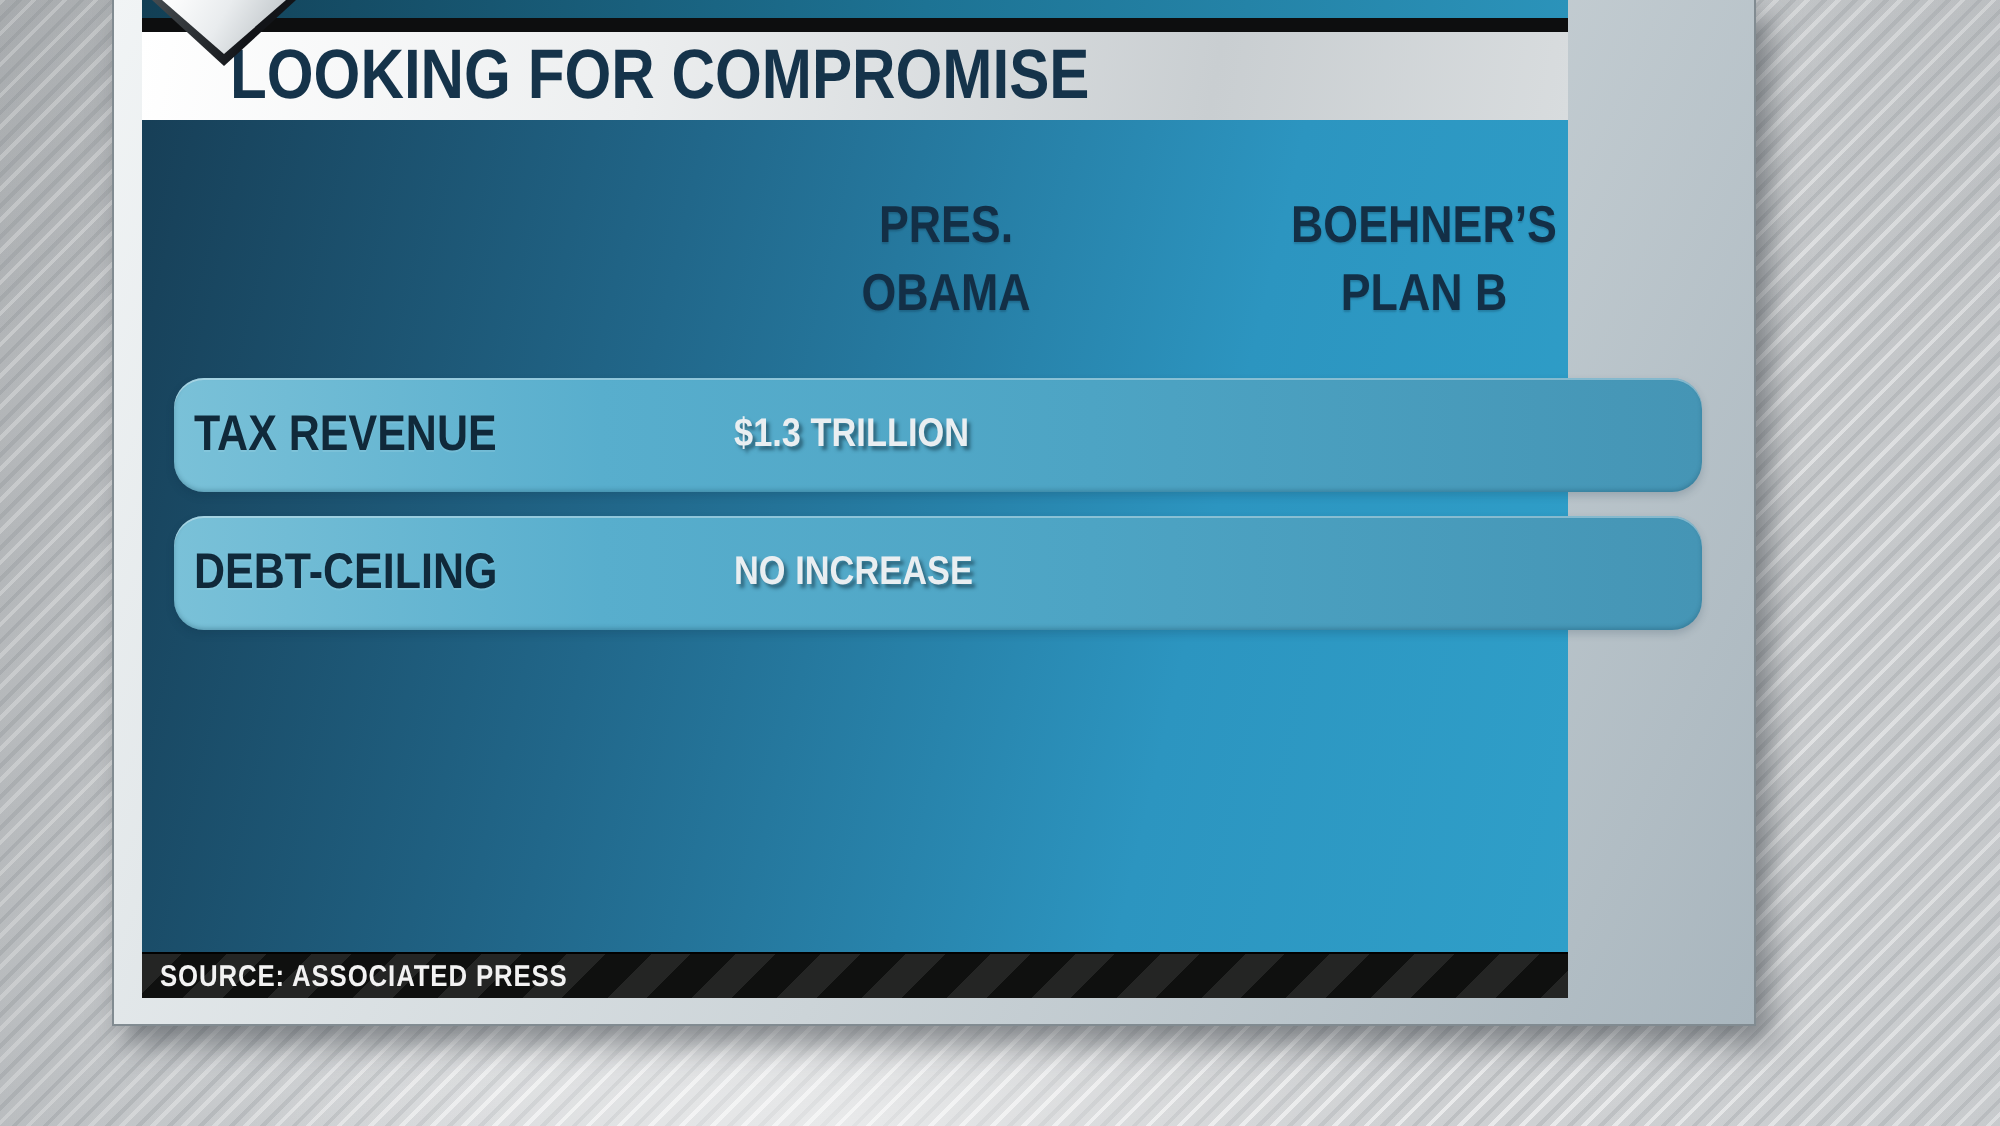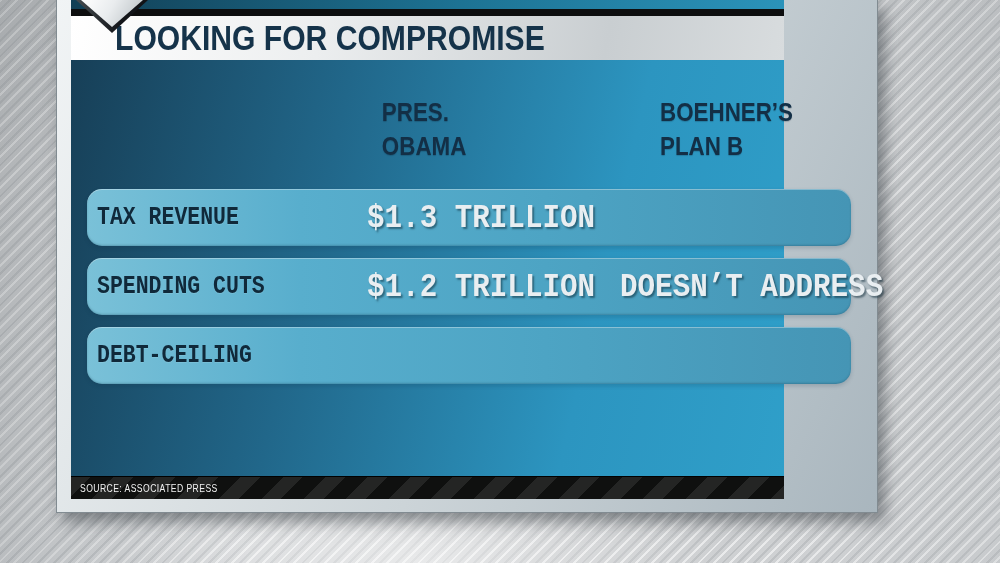--- a/index.html
+++ b/index.html
@@ -46,48 +46,48 @@
     padding-left:44px;
   }
   .cond{display:inline-block;transform:scaleX(0.86);transform-origin:left center;}
   .cond-c{transform:scaleX(0.86);transform-origin:center;}
   
   .tbody{
     position:relative;height:416px;
     background:linear-gradient(103deg,#173f57,#21678a 35%,#2c95c0 72%,#2f9fc9);
   }
   .hdr{
-    position:absolute;top:35px;
+    position:absolute;top:35px;text-align:center;
     font-weight:bold;font-size:26px;line-height:34px;color:#132f46;
     text-shadow:0 1px 1px rgba(0,20,35,0.2);
   }
   .hdr1{left:296px;width:212px;}
-  .hdr2{left:577px;width:172px;}
+  .hdr2{left:555px;width:172px;}
   .rows{position:absolute;left:16px;top:129px;width:764px;}
   .row{
     height:57px;margin-bottom:12px;border-radius:15px;
     background:linear-gradient(90deg,#7ac1d8,#58aecd 28%,#4da4c4 60%,#4595b5);
     box-shadow:inset 0 1px 0 rgba(255,255,255,0.35),
                inset 0 -1px 2px rgba(10,50,70,0.25),
                0 2px 4px rgba(10,40,60,0.18);
-    display:grid;grid-template-columns:268px 253px auto;align-items:center;font-family:Liberation Mono, monospace;
+    display:grid;grid-template-columns:268px 253px auto;align-items:center;
   }
   .cell{white-space:nowrap;}
   .cell.label{padding-left:10px;font-size:25px;font-weight:bold;color:#10293a;
     text-shadow:0 1px 0 rgba(190,230,240,0.18);}
-  .cell.val{padding-left:12px;font-size:34px;font-weight:bold;color:#e9eef1;
+  .cell.val{padding-left:12px;font-size:20px;font-weight:bold;color:#e9eef1;
     text-shadow:2px 2px 2px rgba(8,36,50,0.5);}
   
   .source-bar{
     height:23px;display:flex;align-items:center;box-sizing:border-box;
     border-top:1px solid #000;
     background:repeating-linear-gradient(135deg,#242524 0 14px,#0f100f 14px 30px);
   }
   .source-text{
-    font-size:10px;font-weight:normal;color:#f2f2f2;letter-spacing:0.5px;
+    font-size:15px;font-weight:bold;color:#f2f2f2;letter-spacing:0.5px;
     padding-left:9px;white-space:nowrap;
   }
   
   .tri-outer{
     position:absolute;left:19px;top:0;width:72px;height:33px;
     clip-path:polygon(0 0,100% 0,50% 100%);
     background:linear-gradient(105deg,#464c50,#121418 65%);
   }
   .tri-inner{
     position:absolute;left:5px;top:0;width:62px;height:27px;
@@ -124,28 +124,24 @@
       </div>
 
       <div class="rows">
 
         <div class="row">
           <div class="cell label"><span class="cond">TAX REVENUE</span></div>
           <div class="cell val"><span class="cond">$1.3 TRILLION</span></div>
         </div>
 
 
-        <div class="row">
-          <div class="cell label"><span class="cond">SPENDING CUTS</span></div>
-          <div class="cell val"><span class="cond">$1.2 TRILLION</span></div>
-          <div class="cell val"><span class="cond">DOESN’T ADDRESS</span></div>
-        </div>
 
         <div class="row">
           <div class="cell label"><span class="cond">DEBT-CEILING</span></div>
+          <div class="cell val"><span class="cond">NO INCREASE</span></div>
         </div>
 
       </div>
     </div>
 
     <div class="source-bar">
       <span class="source-text"><span class="cond">SOURCE: ASSOCIATED PRESS</span></span>
     </div>
 
   </div>

